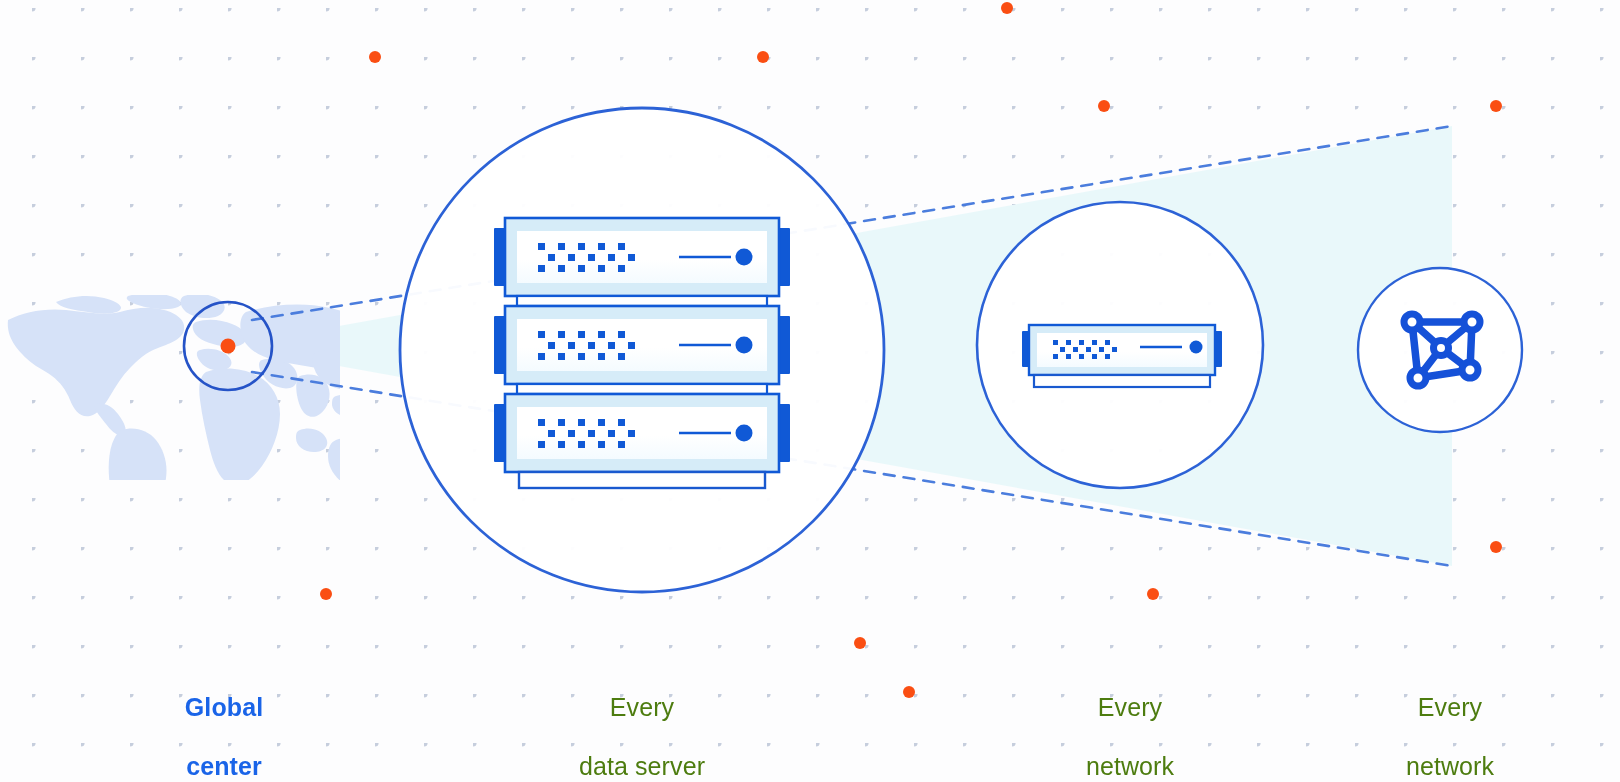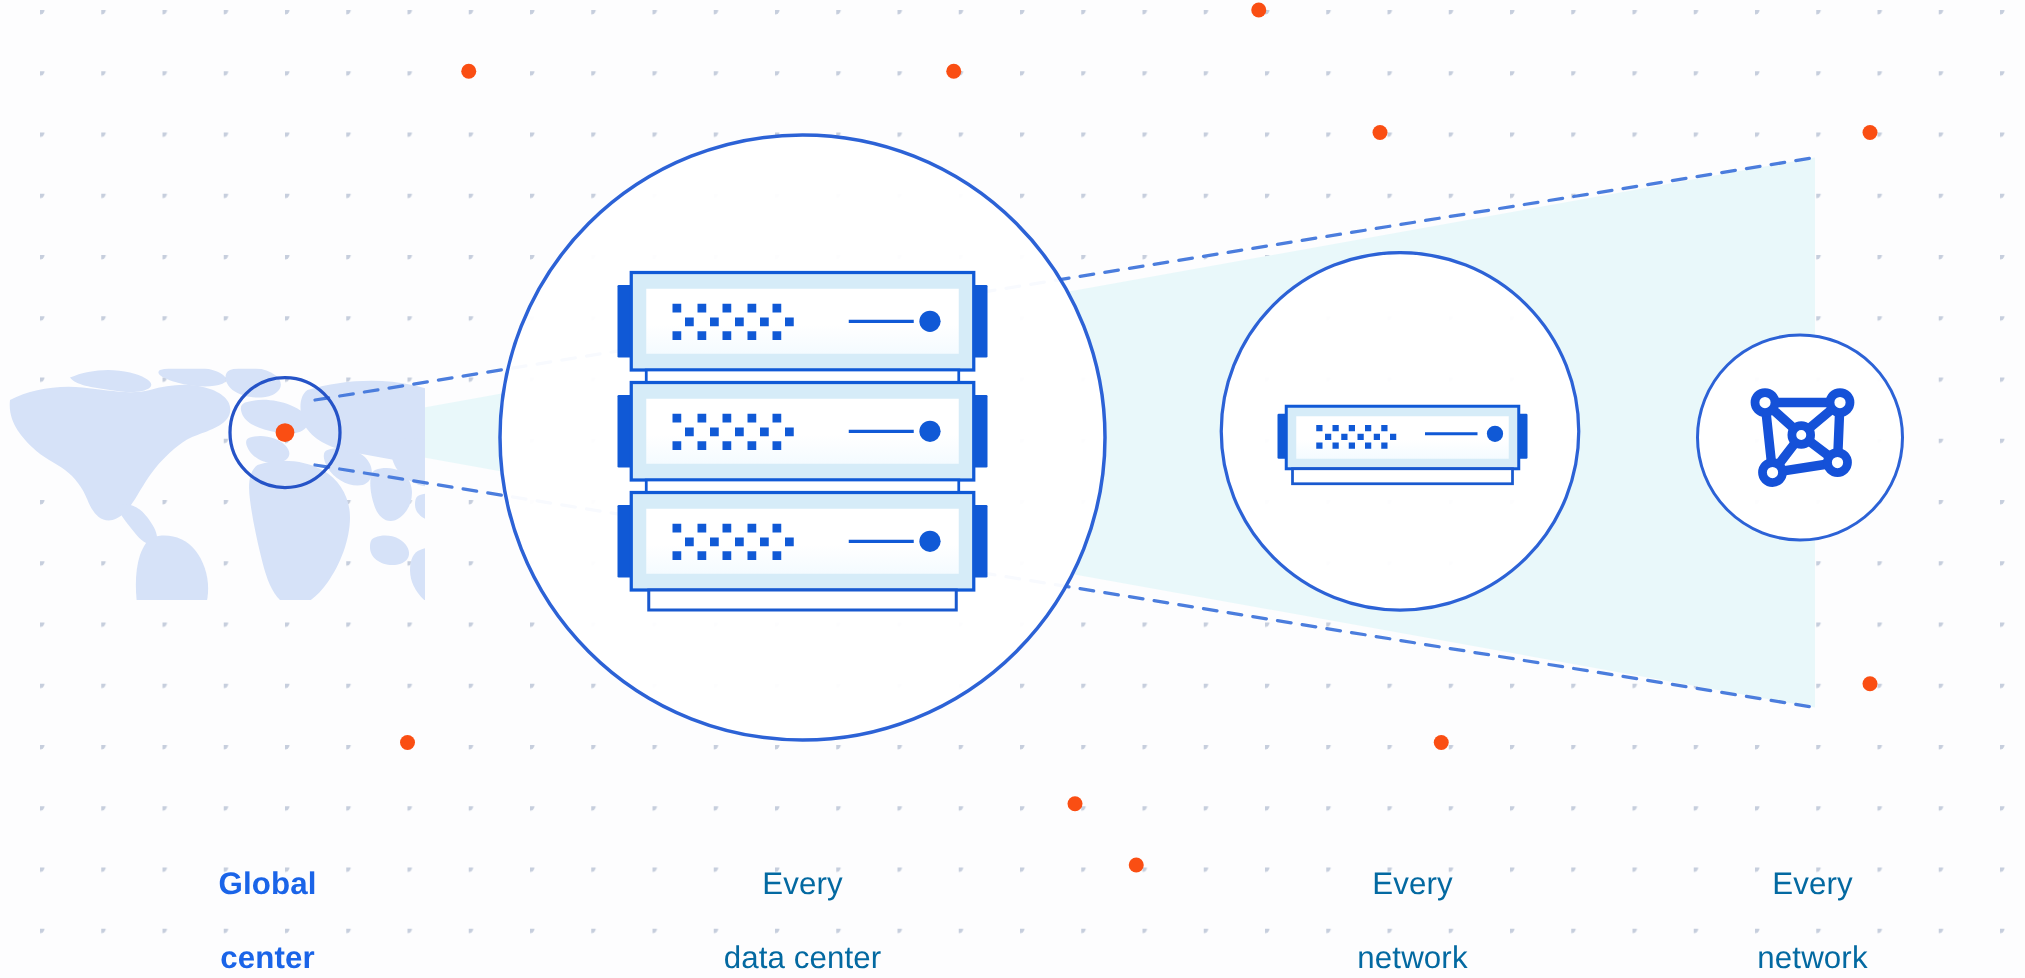--- a/index.html
+++ b/index.html
@@ -22,30 +22,30 @@
     height: 782px;
     display: block;
   }
   .label {
     position: absolute;
     text-align: center;
     font-family: "Liberation Sans", sans-serif;
     font-size: 25px;
     line-height: 1.17;
     font-weight: 400;
-    color: #0369a1;
+    color: #4d7c0f;
     letter-spacing: 0.1px;
     white-space: pre-line;
     user-select: none;
   }
   .label.accent {
     color: #1a64e8;
     font-weight: 700;
   }
-  #label-global   { left: 114px;  top: 664px; width: 200px; }
+  #label-global   { left: 124px;  top: 664px; width: 200px; }
   #label-dc       { left: 542px;  top: 664px; width: 200px; }
   #label-server   { left: 1030px; top: 664px; width: 200px; }
   #label-service  { left: 1350px; top: 664px; width: 200px; }
 </style>
 </head>
 <body>
 
 <div id="stage">
 
   <svg id="artboard" viewBox="0 0 1620 782">
@@ -301,21 +301,21 @@
     </g>
   </svg>
 
   <div class="label accent" id="label-global">
     <span>Global</span><br>
     <span>center</span>
   </div>
 
   <div class="label" id="label-dc">
     <span>Every</span><br>
-    <span>data center</span>
+    <span>data server</span>
   </div>
 
   <div class="label" id="label-server">
     <span>Every</span><br>
     <span>network</span>
   </div>
 
   <div class="label" id="label-service">
     <span>Every</span><br>
     <span>network</span>

